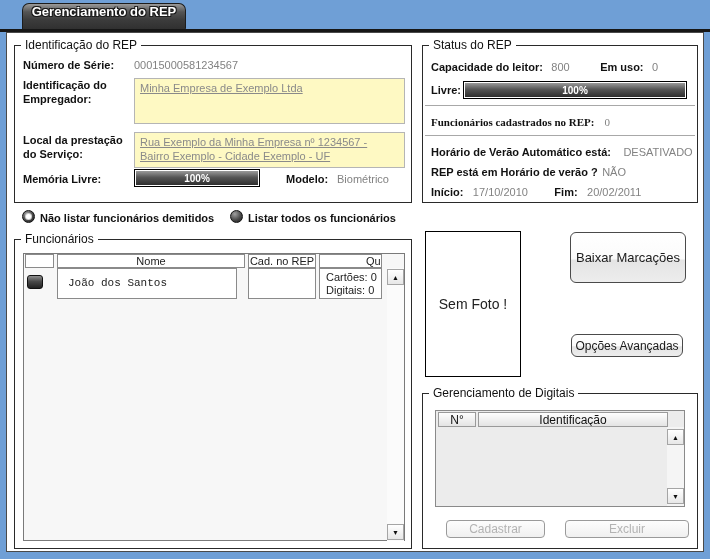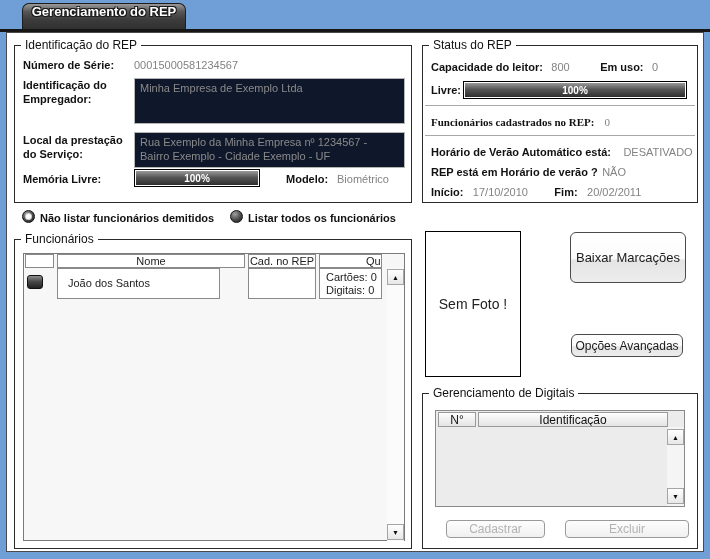--- a/index.html
+++ b/index.html
@@ -24,23 +24,23 @@
     position:absolute;left:6px;top:32px;width:698px;height:520px;
     background:#ffffff;border:1px solid #4a4a4a;box-sizing:border-box;
   }
   .gb{position:absolute;border:1px solid #2a2a2a;}
   .gb-title{position:absolute;top:-8px;left:6px;background:#fff;padding:0 4px;font-size:12px;color:#111;white-space:nowrap;}
   .lbl{font-weight:bold;font-size:11px;color:#111;}
   .val{font-size:11px;color:#828282;}
   .abs{position:absolute;}
   .line-row{position:absolute;left:8px;right:8px;white-space:nowrap;}
   .inputbox{
-    position:absolute;background:#0f172a;border:1px solid #b5b5b5;
+    position:absolute;background:#fef9c3;border:1px solid #b5b5b5;
     font-size:11px;color:#8a8a8a;padding:2px 5px;line-height:14px;
-    box-sizing:border-box;overflow:hidden;
+    box-sizing:border-box;overflow:hidden;text-decoration:underline;
   }
   .pbar{position:absolute;border:1px solid #000;background:#fff;padding:1px;box-sizing:border-box;}
   .pfill{width:100%;height:100%;background:linear-gradient(180deg,#9a9a9a 0%,#565656 45%,#2e2e2e 100%);
     color:#fff;font-weight:bold;font-size:10px;display:flex;align-items:center;justify-content:center;}
   .sep{position:absolute;left:2px;right:2px;height:1px;background:#a8a8a8;}
   .radio{position:absolute;width:13px;height:13px;border-radius:50%;
     background:radial-gradient(circle at 35% 28%,#a0a0a0,#4a4a4a 55%,#1f1f1f 95%);
     border:1px solid #111;box-sizing:border-box;}
   .radio.sel::after{content:"";position:absolute;left:3px;top:3px;width:5px;height:5px;border-radius:50%;
     background:#fff;box-shadow:0 0 0 1px #cfcfcf;}
@@ -145,21 +145,21 @@
       <span class="gb-title">Funcionários</span>
 
       <div class="abs" style="left:8px;top:13px;width:382px;height:288px;border:1px solid #7a7a7a;background:#f7f7f7;box-sizing:border-box;">
 
         <div class="cell hcell" style="left:1px;top:0px;width:29px;height:14px;"></div>
         <div class="cell hcell" style="left:33px;top:0px;width:188px;height:14px;">Nome</div>
         <div class="cell hcell" style="left:224px;top:0px;width:68px;height:14px;">Cad. no REP</div>
         <div class="cell hcell" style="left:295px;top:0px;width:63px;height:14px;padding-left:46px;">Quantidade</div>
 
         <div class="chk" style="left:3px;top:21px;"></div>
-        <div class="cell" style="left:33px;top:14px;width:163px;height:31px;line-height:29px;padding-left:10px;">João dos Santos</div>
+        <div class="cell" style="left:33px;top:14px;width:180px;height:31px;line-height:29px;padding-left:10px;font-family:Liberation Mono, monospace;">João dos Santos</div>
         <div class="cell" style="left:224px;top:14px;width:68px;height:31px;"></div>
         <div class="cell" style="left:295px;top:14px;width:63px;height:31px;padding:2px 0 16px 6px;line-height:13px;">
           <div>Cartões: 0</div>
           <div>Digitais: 0</div>
         </div>
 
         <div class="abs" style="left:363px;top:14px;width:17px;height:273px;background:#fbfbfb;"></div>
         <div class="sbtn" style="left:363px;top:15px;">
           <span>▲</span>
         </div>

